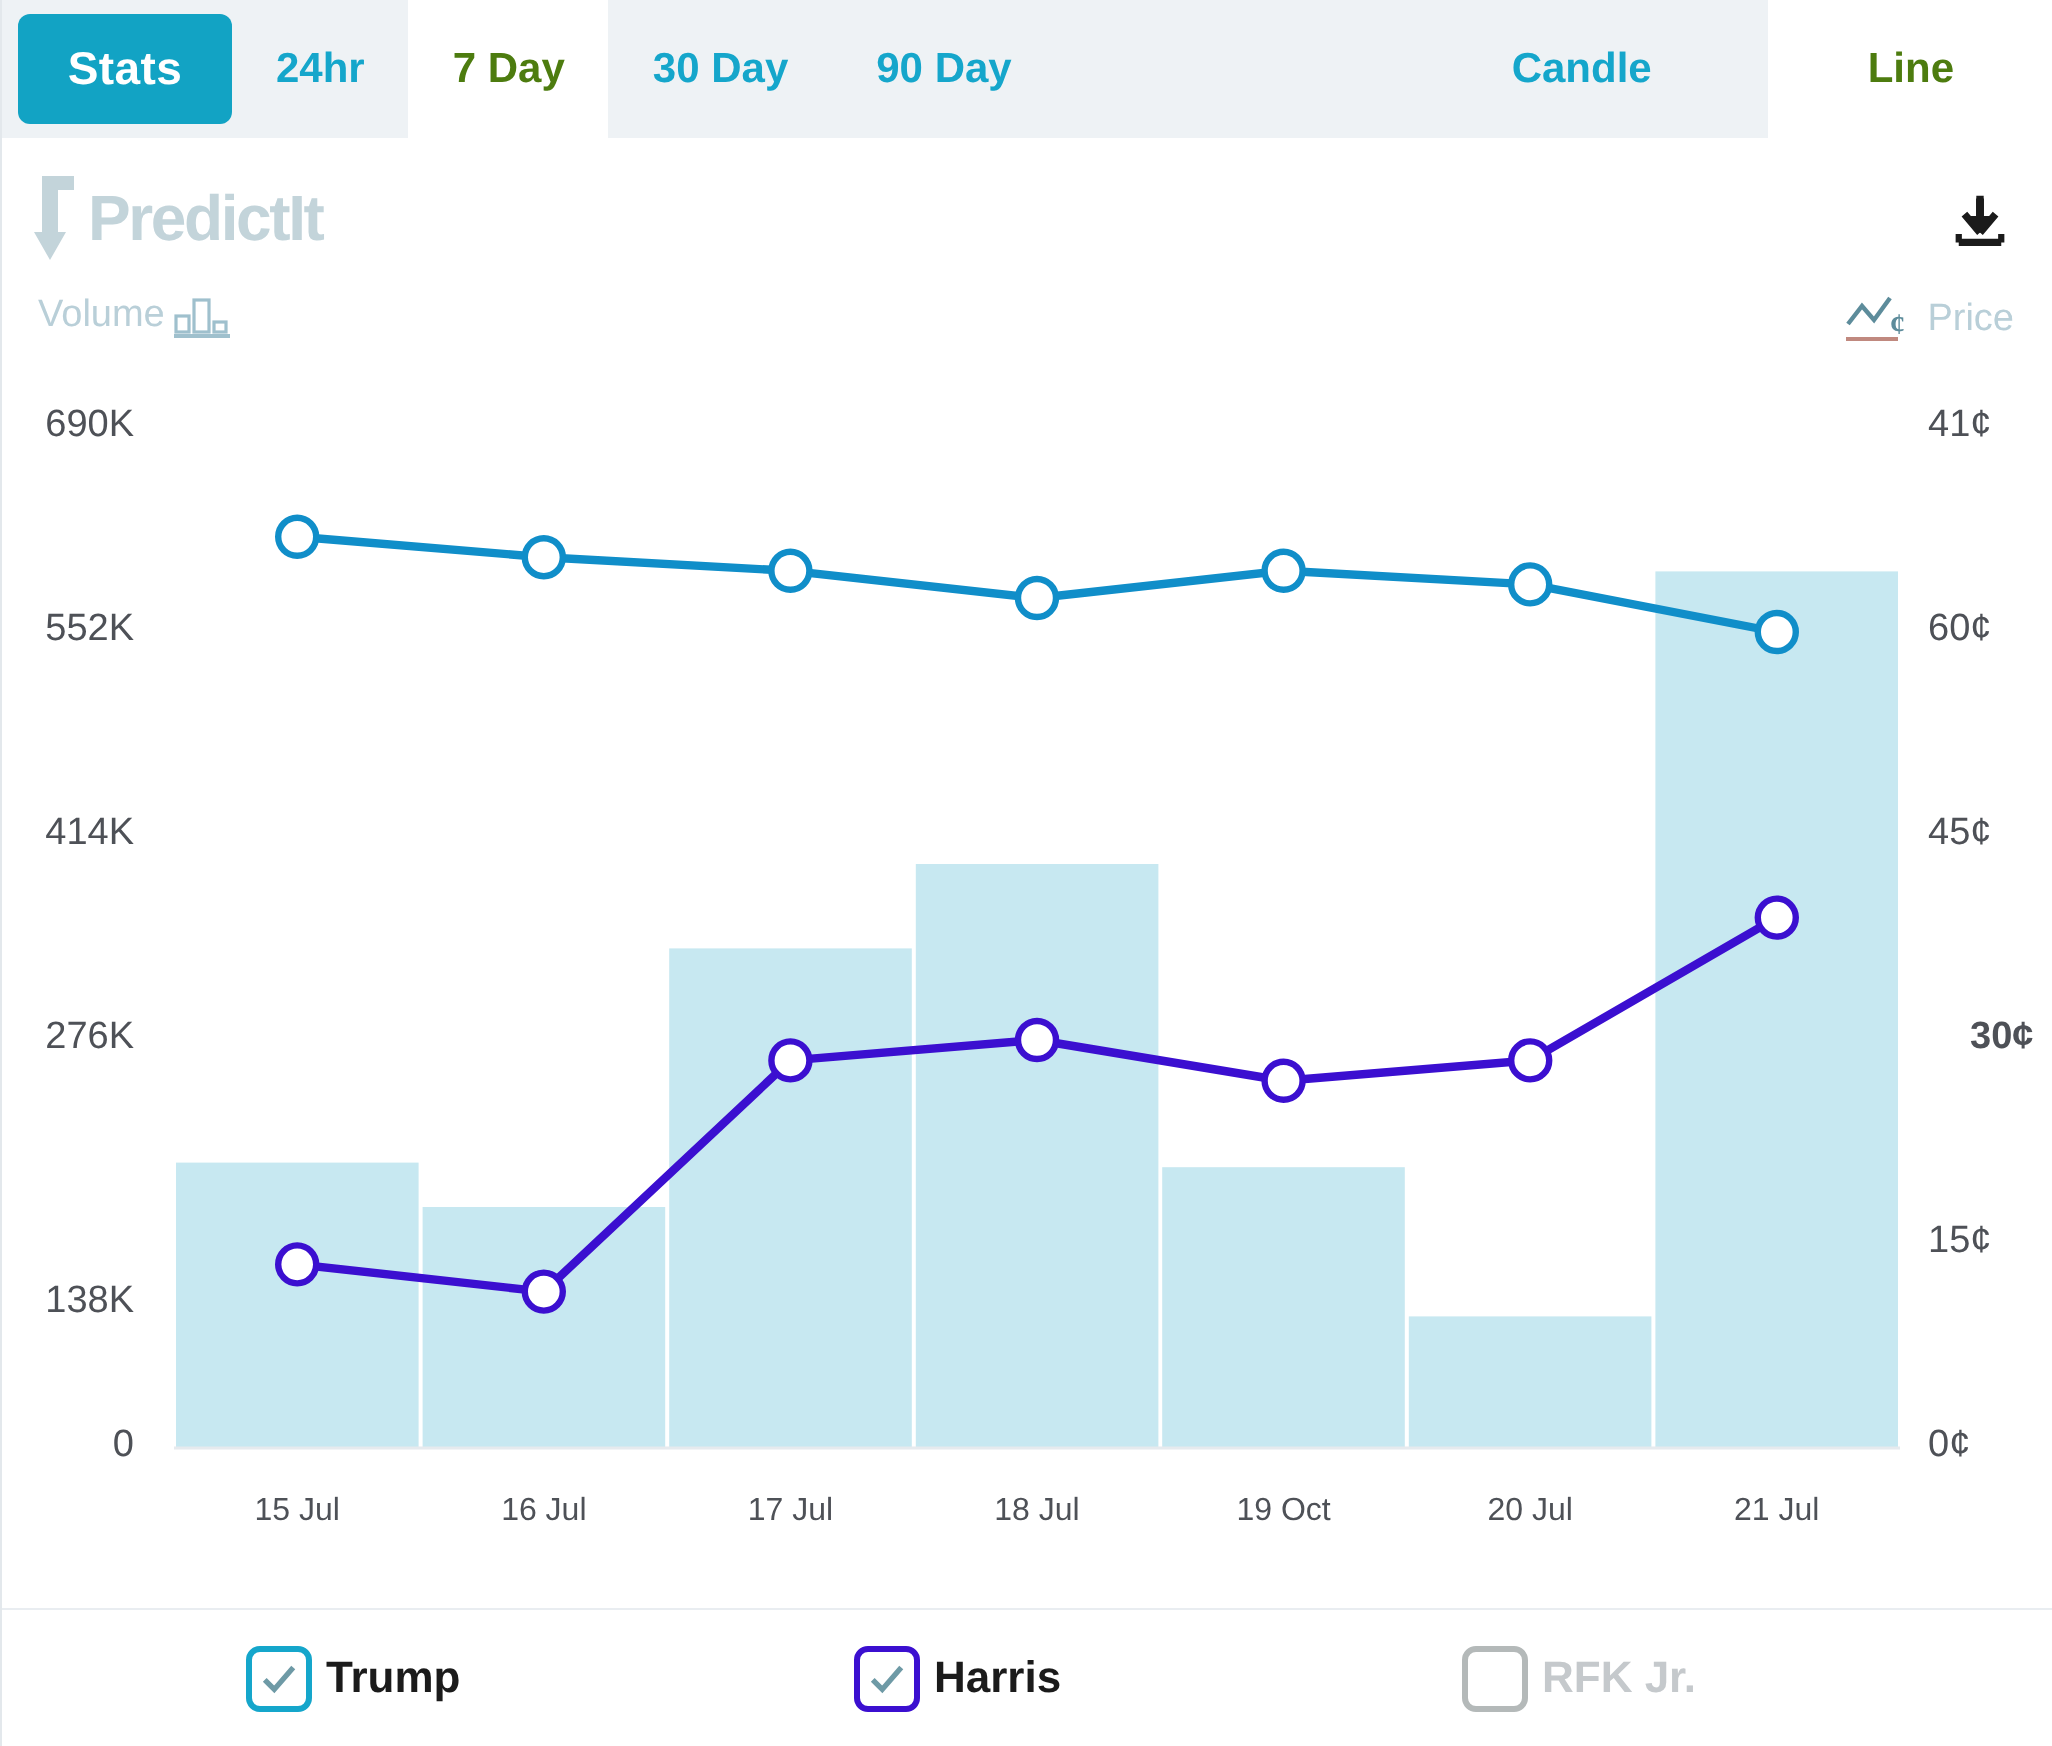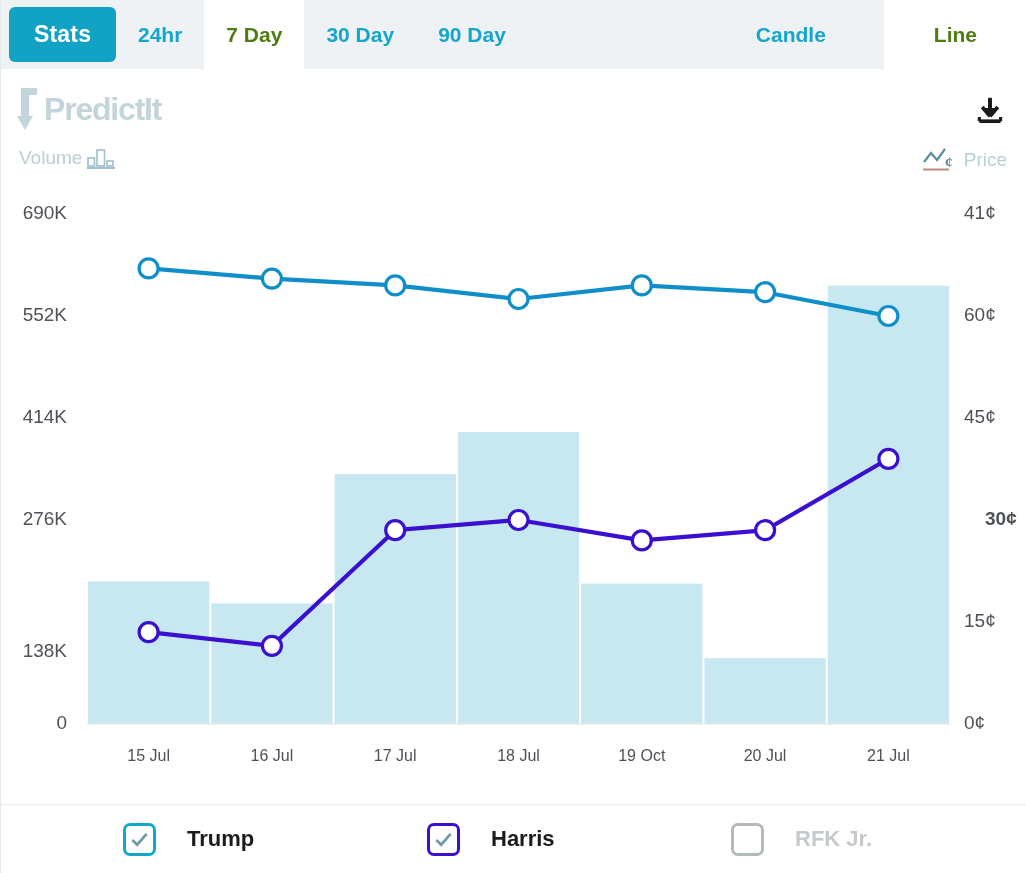--- a/index.html
+++ b/index.html
@@ -148,21 +148,21 @@
     position: absolute;
     left: 0; top: 805px;
     width: 1026px; height: 68px;
     background: #ffffff;
     display: flex;
     align-items: center;
   }
   .legend-item {
     display: flex;
     align-items: center;
-    gap: 31px;
+    gap: 7px;
     cursor: pointer;
     position: absolute;
   }
   .legend-item.disabled { cursor: default; }
   .cbox {
     width: 33px; height: 33px;
     border: 3px solid #15a6cb;
     border-radius: 7px;
     background: #ffffff;
     display: flex;

